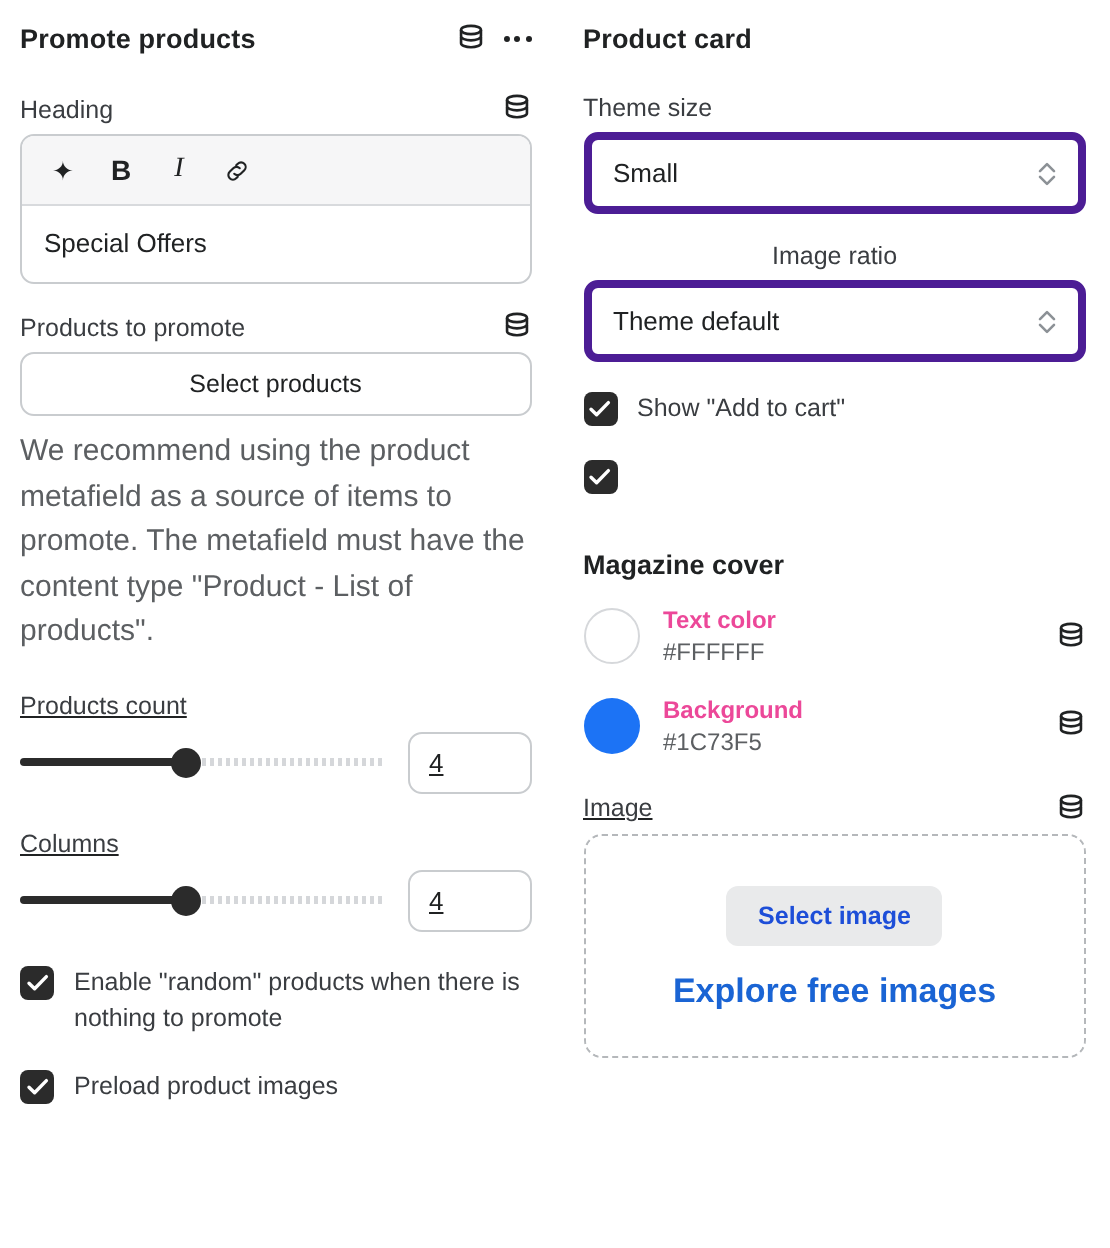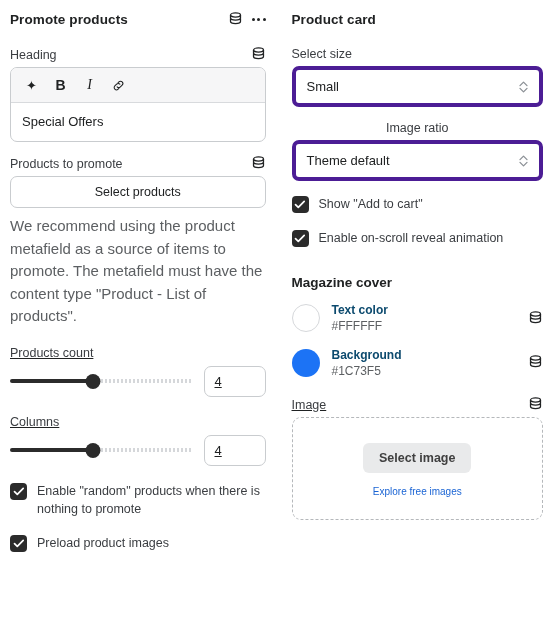--- a/index.html
+++ b/index.html
@@ -91,36 +91,36 @@
     background: #fff; padding: 9px 30px 9px 11px; font-size: 13px; color: #202223;
     cursor: pointer;
   }
   .select .chev { position: absolute; right: 10px; top: 50%; transform: translateY(-50%); }
 
   
   .color-row { display: flex; align-items: center; gap: 12px; margin-top: 12px; }
   .swatch { width: 28px; height: 28px; border-radius: 50%; flex: none; }
   .swatch.bordered { border: 1px solid #d6d8db; }
   .color-meta { flex: 1; }
-  .color-name { font-size: 12px; font-weight: 700; color: #0c4a6e; line-height: 1.35; }
+  .color-name { font-size: 12px; font-weight: 700; color: #ec4899; line-height: 1.35; }
   .color-hex { font-size: 12px; color: #5c5f62; line-height: 1.35; }
 
   
   .dropzone {
     border: 1.5px dashed #b5b8bb; border-radius: 9px; background: #fff;
     padding: 25px 10px 22px; text-align: center;
   }
   .pill-btn {
     display: inline-block; background: #e9eaeb; border-radius: 6px;
-    padding: 8px 16px; font-size: 12.5px; font-weight: 700; color: #404040;
+    padding: 8px 16px; font-size: 12.5px; font-weight: 700; color: #1d4ed8;
     cursor: pointer;
   }
   .link-blue {
-    display: block; margin-top: 13px; font-size: 10px; color: #1a64d4;
-    text-decoration: none; cursor: pointer;
+    display: block; margin-top: 13px; font-size: 17px; color: #1a64d4;
+    text-decoration: none; cursor: pointer; font-weight: bold;
   }
   .mt18 { margin-top: 18px; text-decoration: underline; }
   .mt22 { margin-top: 14px; text-align: center; }
   .sub-head { font-size: 13.5px; font-weight: 700; color: #202223; margin-top: 28px; }
 </style>
 </head>
 <body>
 
 <div class="panel">
 
@@ -220,21 +220,21 @@
     </div>
 
   </div>
 
   <div class="col col-right">
 
     <div class="sec-head">
       <div class="sec-title">Product card</div>
     </div>
 
-    <div class="f-label">Select size</div>
+    <div class="f-label">Theme size</div>
     <div class="select" style="margin-top:5px">
       <span>Small</span>
       <svg class="chev" width="11" height="14" viewBox="0 0 11 14">
         <path d="M2 5.6 5.5 2.1 9 5.6" fill="none" stroke="#8c9196" stroke-width="1.3" stroke-linecap="round" stroke-linejoin="round"></path>
         <path d="M2 8.4 5.5 11.9 9 8.4" fill="none" stroke="#8c9196" stroke-width="1.3" stroke-linecap="round" stroke-linejoin="round"></path>
       </svg>
     </div>
 
     <div class="f-label mt22">Image ratio</div>
     <div class="select" style="margin-top:5px">
@@ -253,21 +253,20 @@
       </div>
       <div class="cb-label">Show "Add to cart"</div>
     </div>
 
     <div class="cb-row">
       <div class="cb">
         <svg width="12" height="11" viewBox="0 0 12 11">
           <path d="M1.5 5.6 4.3 8.4 10.2 2.3" fill="none" stroke="#fff" stroke-width="1.7" stroke-linecap="round" stroke-linejoin="round"></path>
         </svg>
       </div>
-      <div class="cb-label">Enable on-scroll reveal animation</div>
     </div>
 
     <div class="sub-head">Magazine cover</div>
 
     <div class="color-row">
       <div class="swatch bordered" id="sw-text" style="background: rgb(255, 255, 255);"></div>
       <div class="color-meta">
         <div class="color-name">Text color</div>
         <div class="color-hex">#FFFFFF</div>
       </div>

